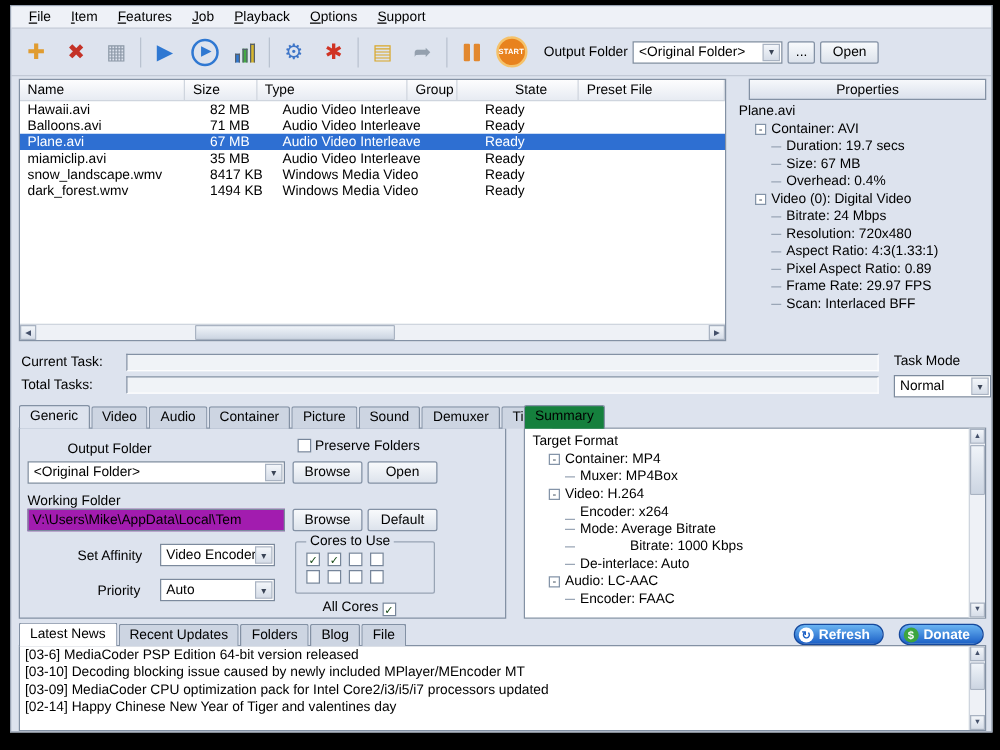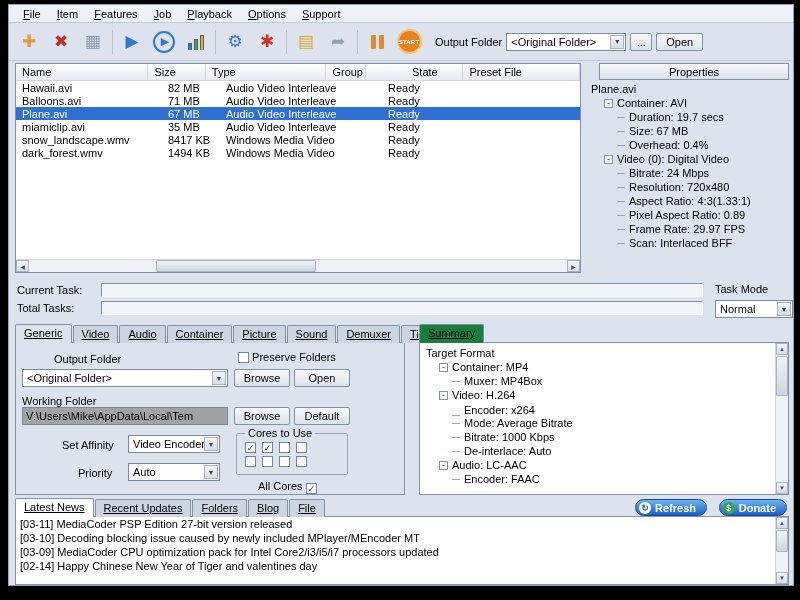--- a/index.html
+++ b/index.html
@@ -37,21 +37,21 @@
   .lbl { white-space:nowrap; }
   .btn { height:18px; background:linear-gradient(#f8fafc,#dde3ec); border:1px solid #8391a4;
          border-radius:2px; font-family:inherit; font-size:11px; padding:0 9px; color:#000; }
   .combo { background:#fff; border:1px solid #7c8a9d; height:18px; display:inline-flex;
            align-items:center; position:relative; padding:0 16px 0 4px; overflow:hidden; white-space:nowrap; }
   .combo .arrow { position:absolute; right:1px; top:1px; bottom:1px; width:14px;
                   background:linear-gradient(#f3f6fa,#d6dde8); border:1px solid #a9b3c2;
                   font-size:8px; color:#3a4456; display:flex; align-items:center; justify-content:center; }
   .checkbox { display:inline-block; width:11px; height:11px; border:1px solid #76859a; background:#fff;
               line-height:10px; font-size:9px; text-align:center; vertical-align:-2px; color:#1a4d1a; }
-  .textinput { background:#a3a3a3; border:1px solid #7c8a9d; height:18px; display:flex; align-items:center;
+  .textinput { background:#a21caf; border:1px solid #7c8a9d; height:18px; display:flex; align-items:center;
                padding:0 3px; overflow:hidden; white-space:nowrap; }
 
   
   .filelist { position:absolute; left:6px; top:58px; width:566px; height:210px;
               border:1px solid #8391a4; background:#fff; overflow:hidden; }
   .fl-header { display:flex; height:17px; border-bottom:1px solid #cfd5de;
                background:linear-gradient(#fdfdfe,#e7ebf2); }
   .hcell { border-right:1px solid #cfd5de; padding:2px 0 0 6px; overflow:hidden; white-space:nowrap; }
   .frow { display:flex; height:13px; align-items:center; }
   .frow.selected { background:#2e6fd2; color:#fff; }
@@ -79,21 +79,21 @@
   .tlabel { position:absolute; left:2px; }
   .progress { position:absolute; left:86px; width:602px; height:14px; background:#f0f3f7;
               border:1px solid; border-color:#8391a4 #fdfdfe #fdfdfe #8391a4; }
   .tmode-label { position:absolute; left:700px; top:2px; }
   .tmode-combo { position:absolute; left:700px; top:19px; width:78px; }
 
   
   .settings { position:absolute; left:6px; top:320px; width:774px; height:172px; }
   .tabrow { position:absolute; top:0; left:0; height:18px; display:flex; align-items:flex-end; z-index:2; }
   .tab { padding:2px 8px 3px; border:1px solid #8391a4; border-bottom:none; background:#cdd5e2;
-         margin-right:1px; border-radius:2px 2px 0 0; white-space:nowrap;text-decoration:underline; }
+         margin-right:1px; border-radius:2px 2px 0 0; white-space:nowrap; }
   .settings .tab.active { background:#dde3ee; padding-bottom:4px; }
   .spin { display:flex; gap:1px; margin-left:4px; margin-bottom:2px; }
   .spin .sb-btn { position:static; width:15px; height:13px; }
   .panel { position:absolute; top:17px; border:1px solid #8391a4; }
   .generic-panel { left:0; width:390px; height:153px; background:#dde3ee; }
   .summary-tabwrap { position:absolute; left:404px; top:0; height:18px; display:flex; align-items:flex-end; z-index:2; }
   .summary-panel { left:404px; width:370px; height:153px; background:#fff; }
   .settings .summary-tabwrap .tab.active { background:#15803d; padding-bottom:4px; }
   .g-abs { position:absolute; }
   .groupbox { position:absolute; border:1px solid #98a4b4; border-radius:2px; }
@@ -411,21 +411,21 @@
             <span>Video: H.264</span>
           </div>
           <div class="tree-row" style="padding-left: 30px; align-items: flex-end;">
             <span class="tree-dash"></span>
             <span>Encoder: x264</span>
           </div>
           <div class="tree-row" style="padding-left: 30px;">
             <span class="tree-dash"></span>
             <span>Mode: Average Bitrate</span>
           </div>
-          <div class="tree-row" style="padding-left: 30px;">
+          <div class="tree-row" style="padding-left: 30px; gap: 40px;">
             <span class="tree-dash"></span>
             <span>Bitrate: 1000 Kbps</span>
           </div>
           <div class="tree-row" style="padding-left: 30px;">
             <span class="tree-dash"></span>
             <span>De-interlace: Auto</span>
           </div>
           <div class="tree-row" style="padding-left: 17px;">
             <span class="tree-box">-</span>
             <span>Audio: LC-AAC</span>
@@ -454,21 +454,21 @@
     <span class="pill" style="right:82px">
       <span class="dot" style="color:#1c60c6">↻</span>
       <span>Refresh</span>
     </span>
     <span class="pill" style="right:2px">
       <span class="dot" style="background:#3da53d;color:#fff">$</span>
       <span>Donate</span>
     </span>
     <div class="news-content" id="newsContent">
 
-    <div class="news-item">[03-11] MediaCoder PSP Edition 27-bit version released</div>
+    <div class="news-item">[03-6] MediaCoder PSP Edition 64-bit version released</div>
         <div class="news-item">[03-10] Decoding blocking issue caused by newly included MPlayer/MEncoder MT</div>
         <div class="news-item">[03-09] MediaCoder CPU optimization pack for Intel Core2/i3/i5/i7 processors updated</div>
         <div class="news-item">[02-14] Happy Chinese New Year of Tiger and valentines day</div>
         <div class="vscroll">
         <span class="sb-btn" style="left:0;top:0;width:12px">▲</span>
         <span class="sb-btn" style="left:0;bottom:0;width:12px">▼</span>
         <span class="sb-thumb" style="left:0;top:13px;width:12px;height:22px"></span>
       </div>
       </div>
   </div>

